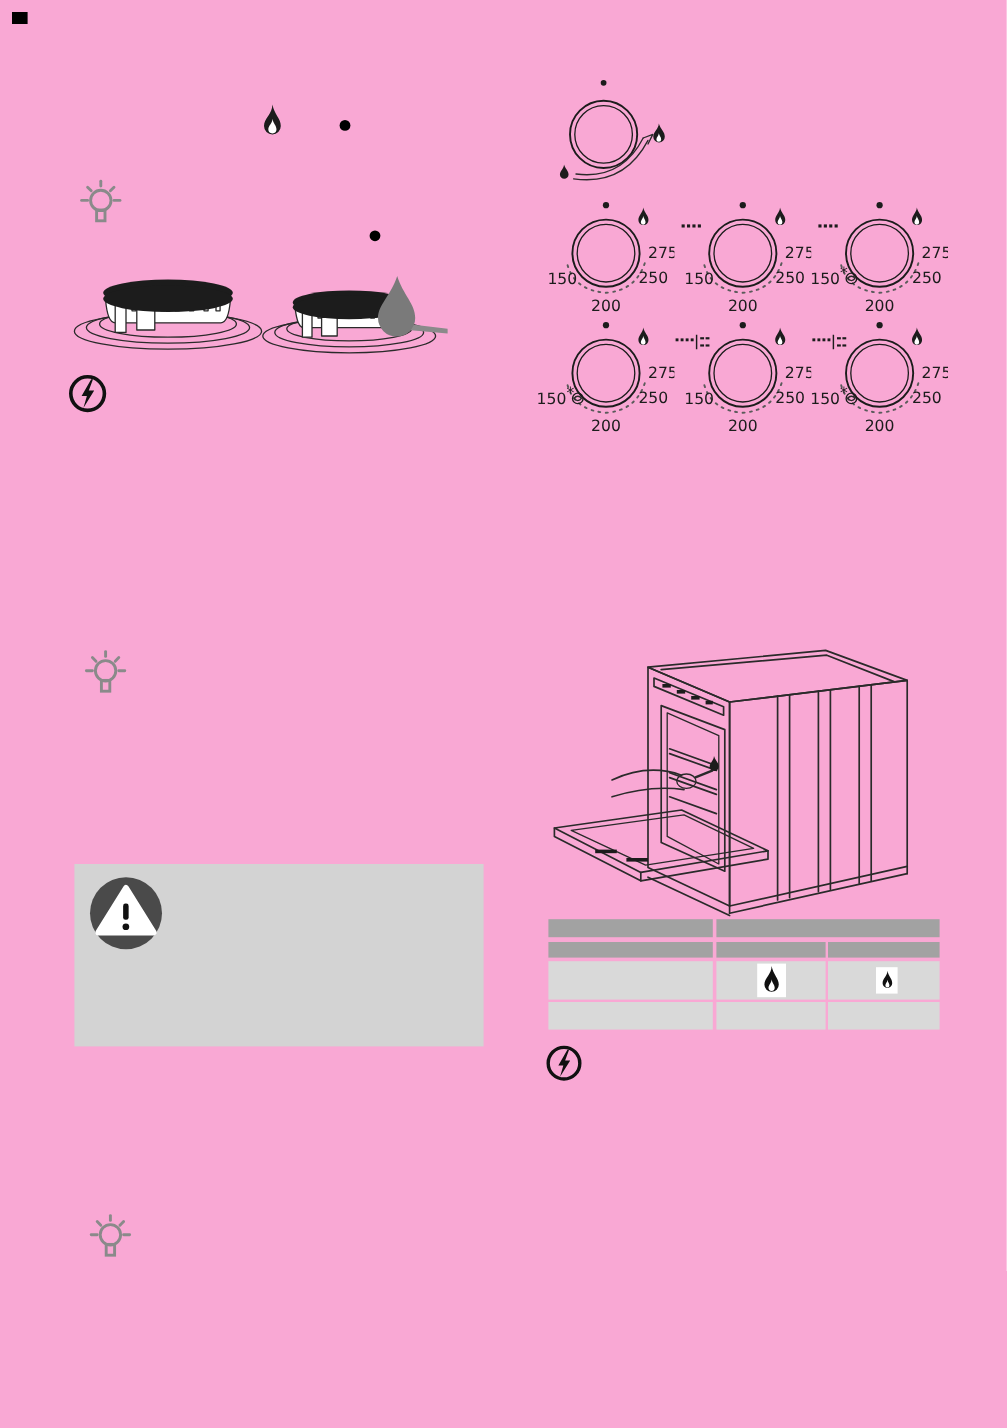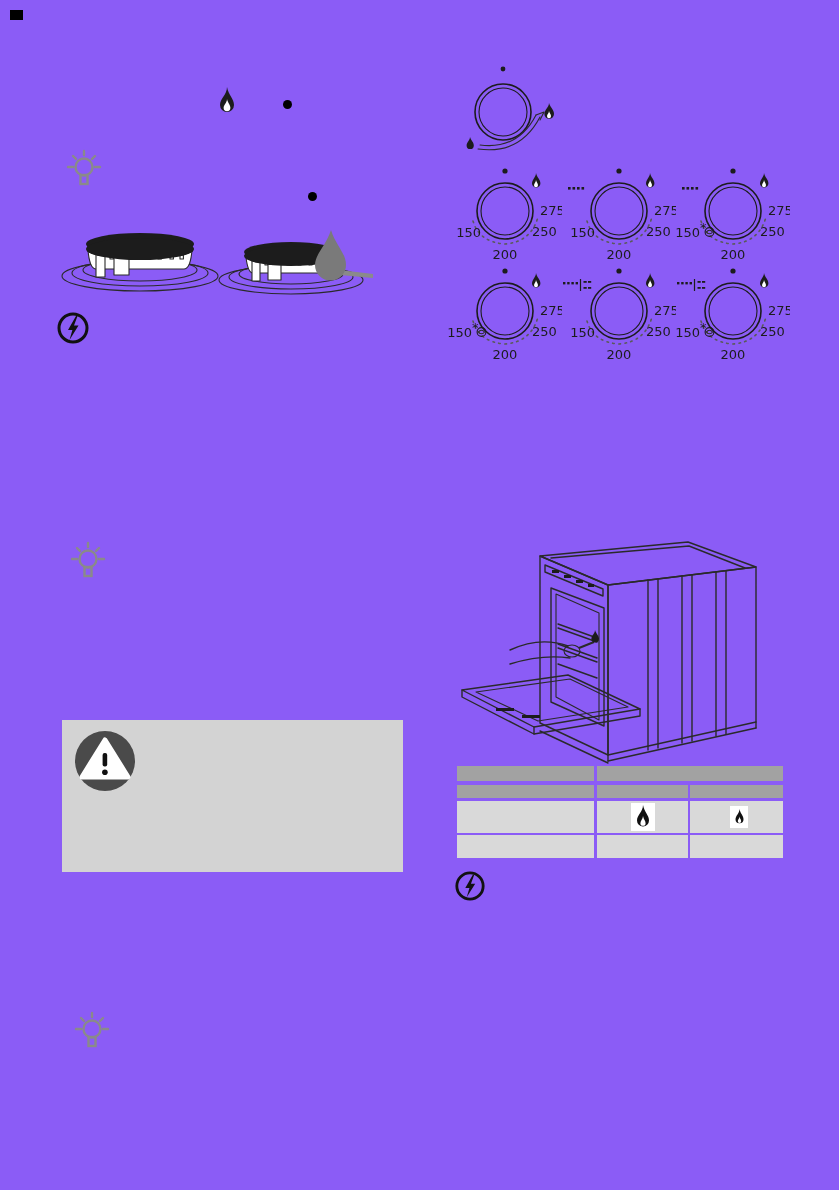--- a/index.html
+++ b/index.html
@@ -1,16 +1,16 @@
 <!DOCTYPE html>
 <html><head>
 <meta charset="utf-8">
 <style>
   html,body{margin:0;padding:0;background:#fff;}
-  #page{position:relative;width:839px;height:1190px;background:#8b5cf6;overflow:hidden;
+  #page{position:relative;width:839px;height:1190px;background:#f9a8d4;overflow:hidden;
         font-family:"DejaVu Sans",sans-serif;}
   .abs{position:absolute;}
   svg{display:block;}
   svg text{font-family:"DejaVu Sans",sans-serif;font-size:13px;fill:#1c1c1c;}
   .ring{fill:none;stroke:#1c1c1c;stroke-width:1.6;}
   .ring.thin{stroke-width:1.1;}
   .ticks{fill:none;stroke:#5a5a5a;stroke-width:1.6;stroke-dasharray:1.6 4.4;stroke-linecap:round;}
   .line{fill:none;stroke:#2a2a2a;stroke-width:1.4;stroke-linejoin:round;stroke-linecap:round;}
   .line.th{stroke-width:1.1;}
   .tbl-dark{position:absolute;background:#a2a2a2;}

